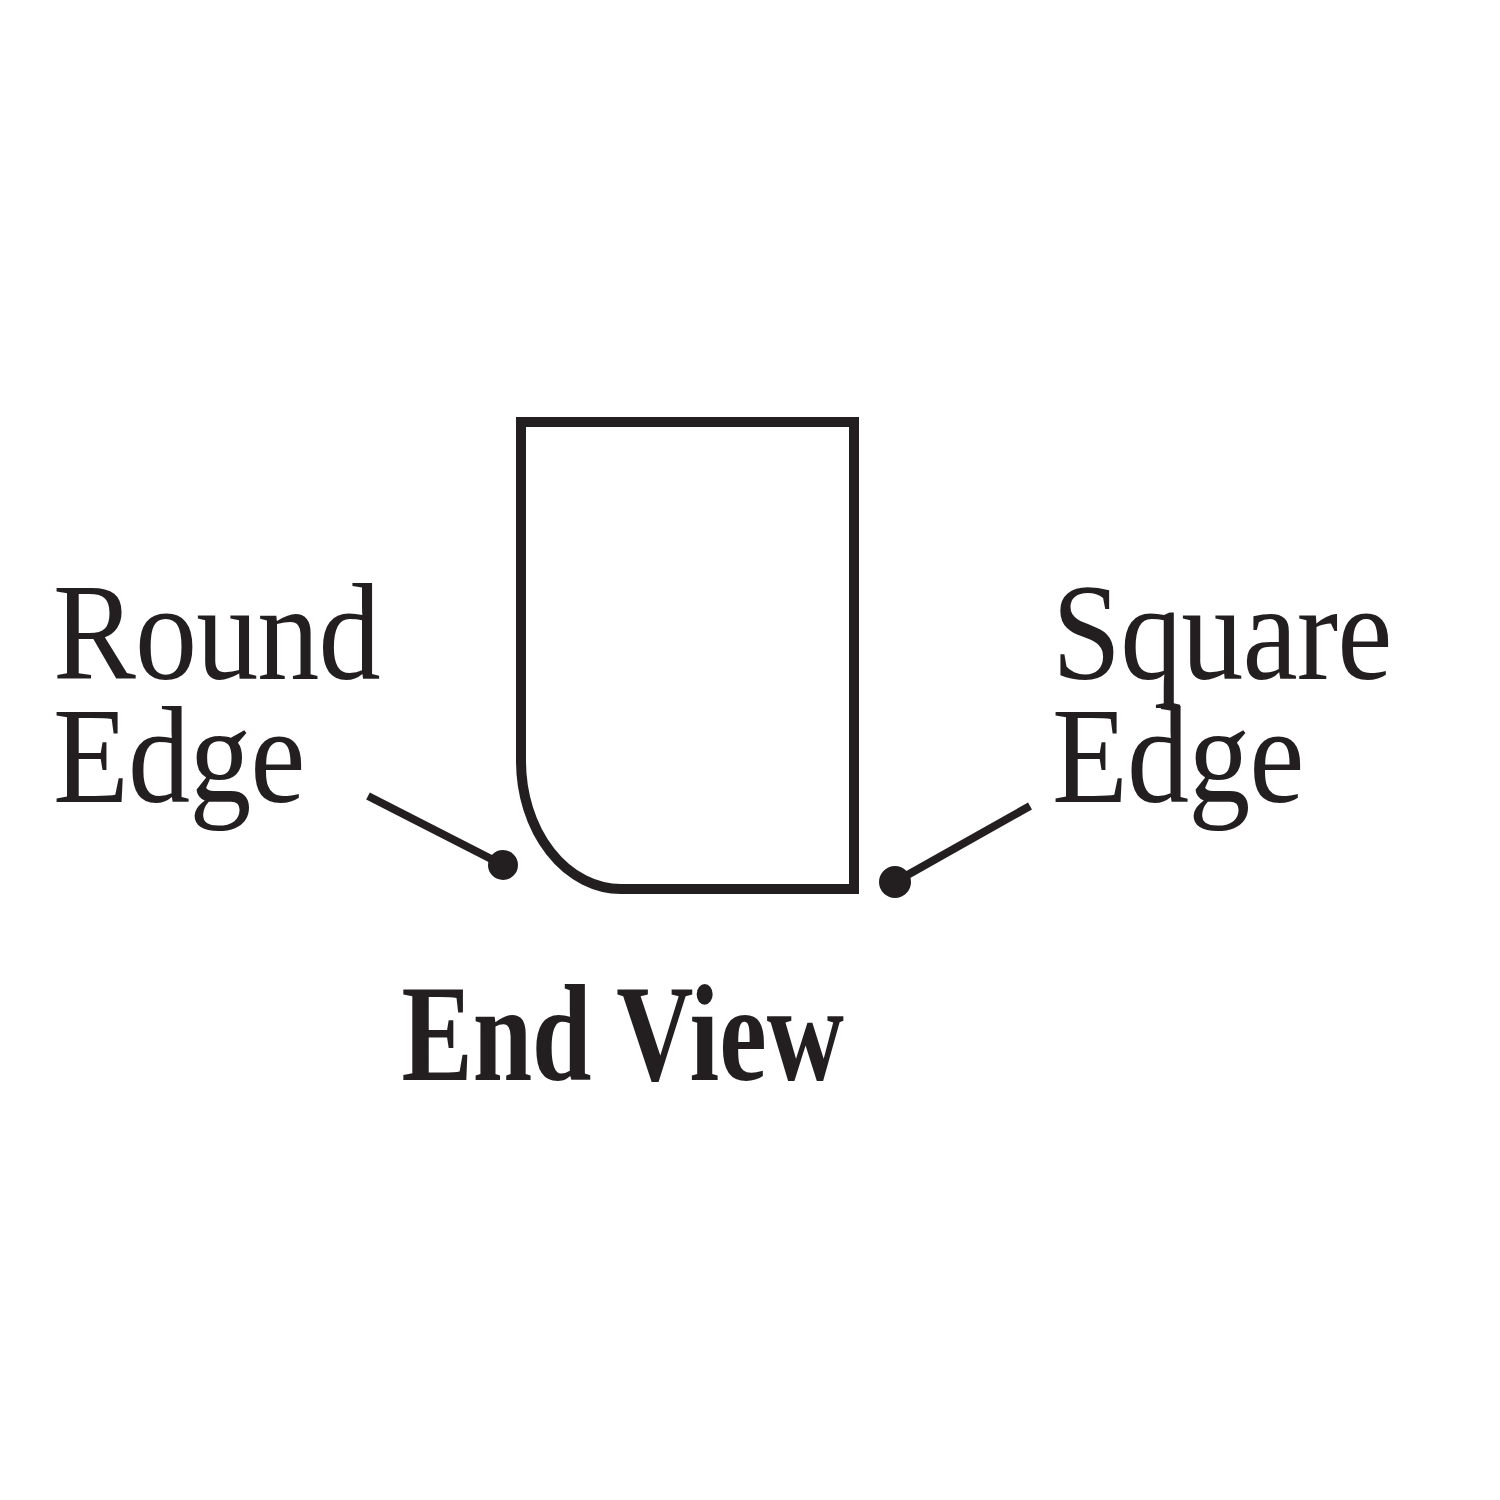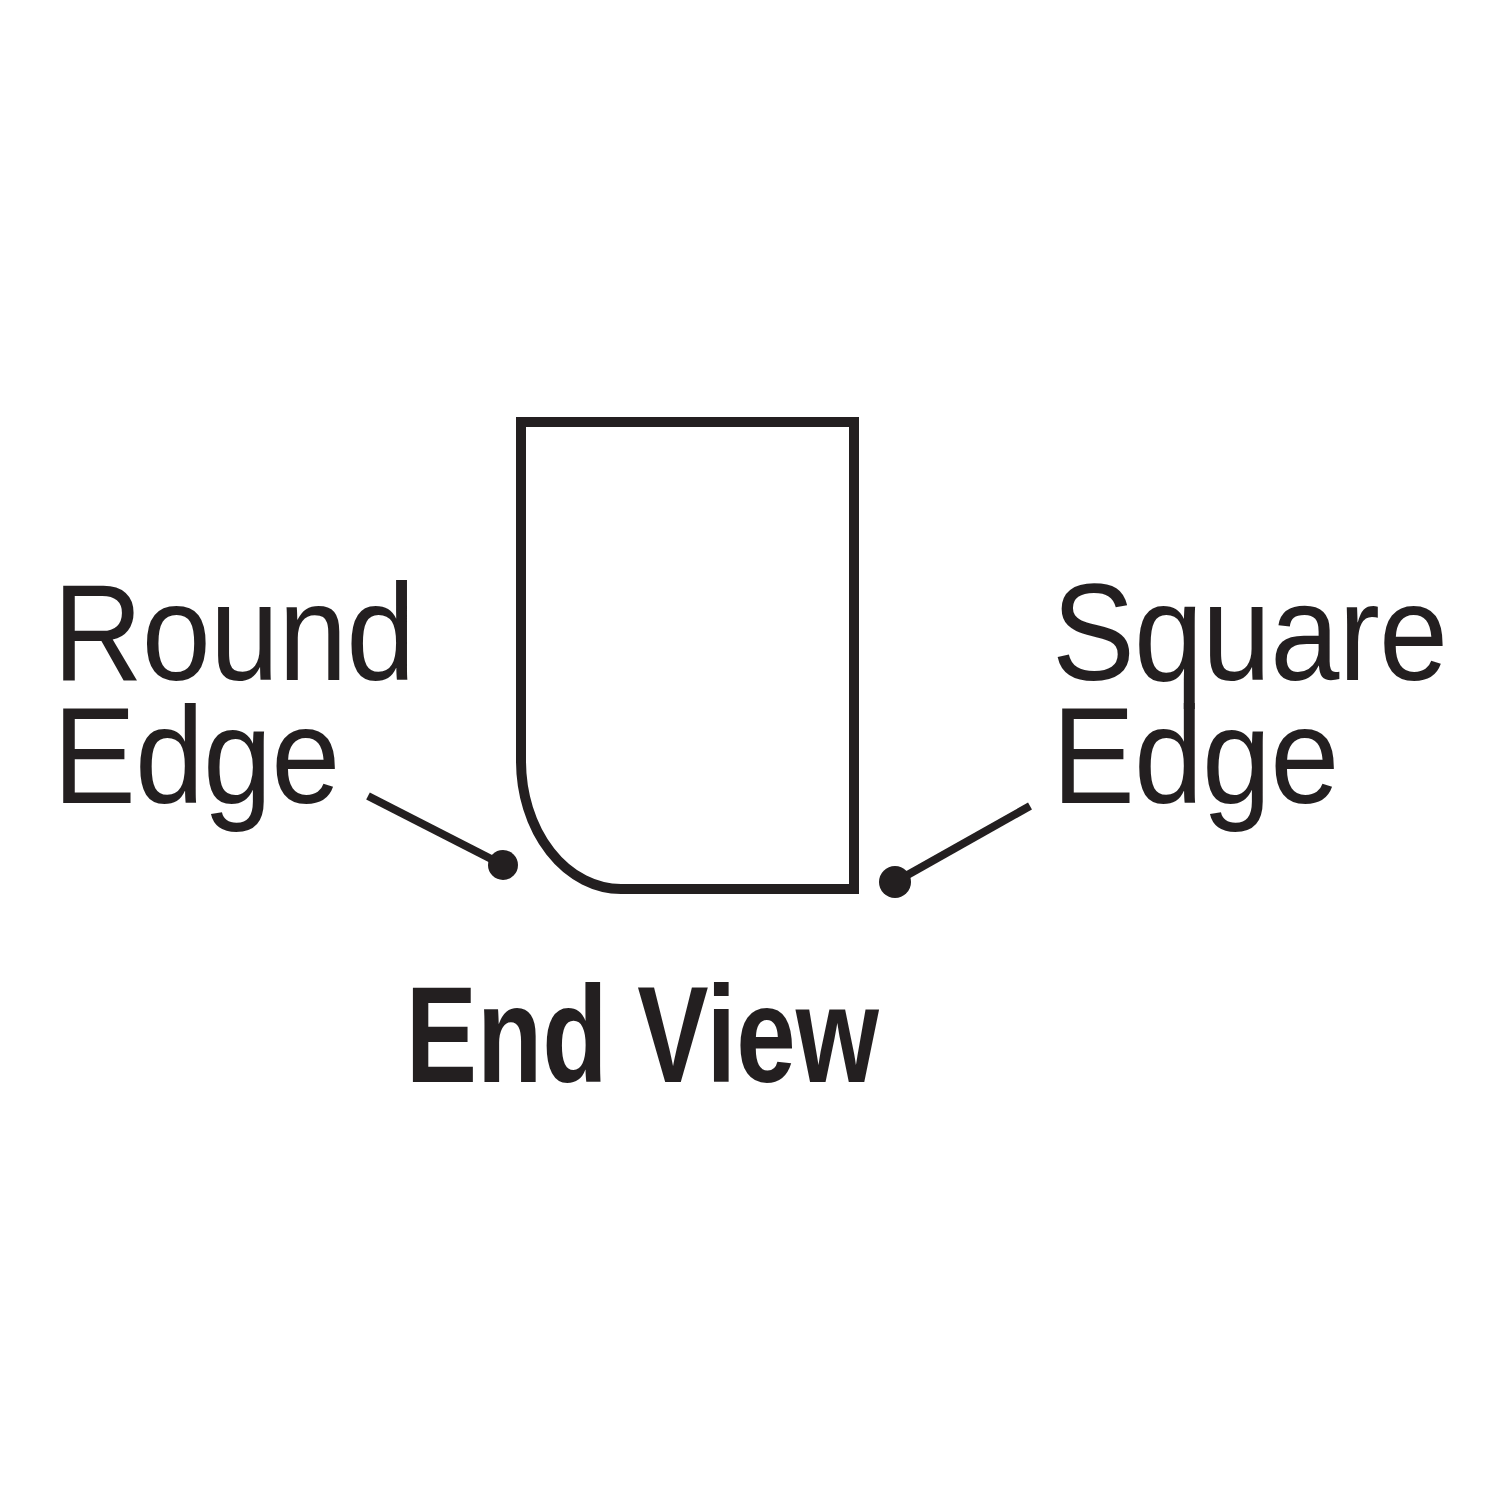--- a/index.html
+++ b/index.html
@@ -6,21 +6,21 @@
     margin: 0;
     padding: 0;
     background: #ffffff;
   }
   .stage {
     position: relative;
     width: 1500px;
     height: 1500px;
     background: #ffffff;
     overflow: hidden;
-    font-family: Liberation Sans, sans-serif;
+    font-family: Liberation Serif, serif;
   }
   .diagram-svg {
     position: absolute;
     left: 0;
     top: 0;
     width: 1500px;
     height: 1500px;
   }
   .outline-path {
     fill: none;

